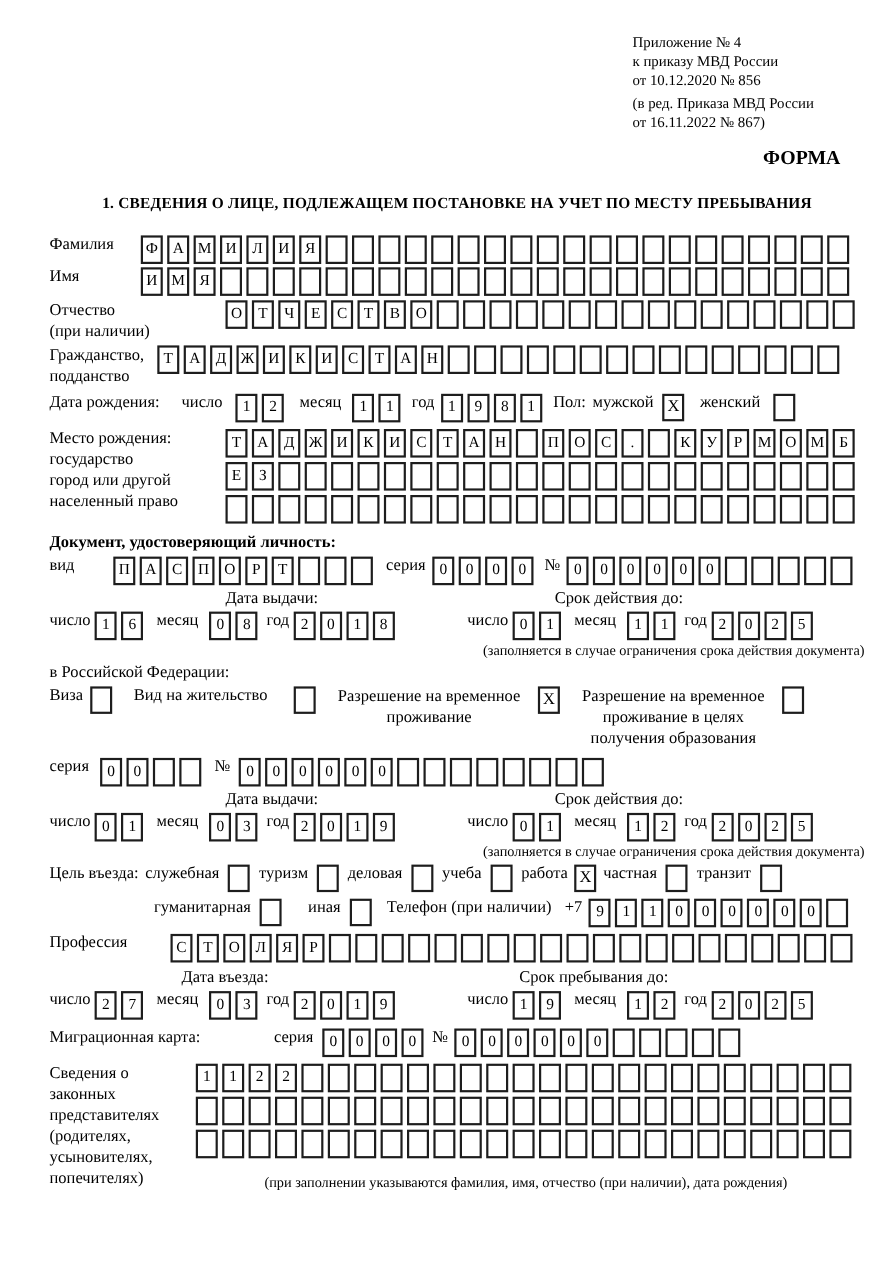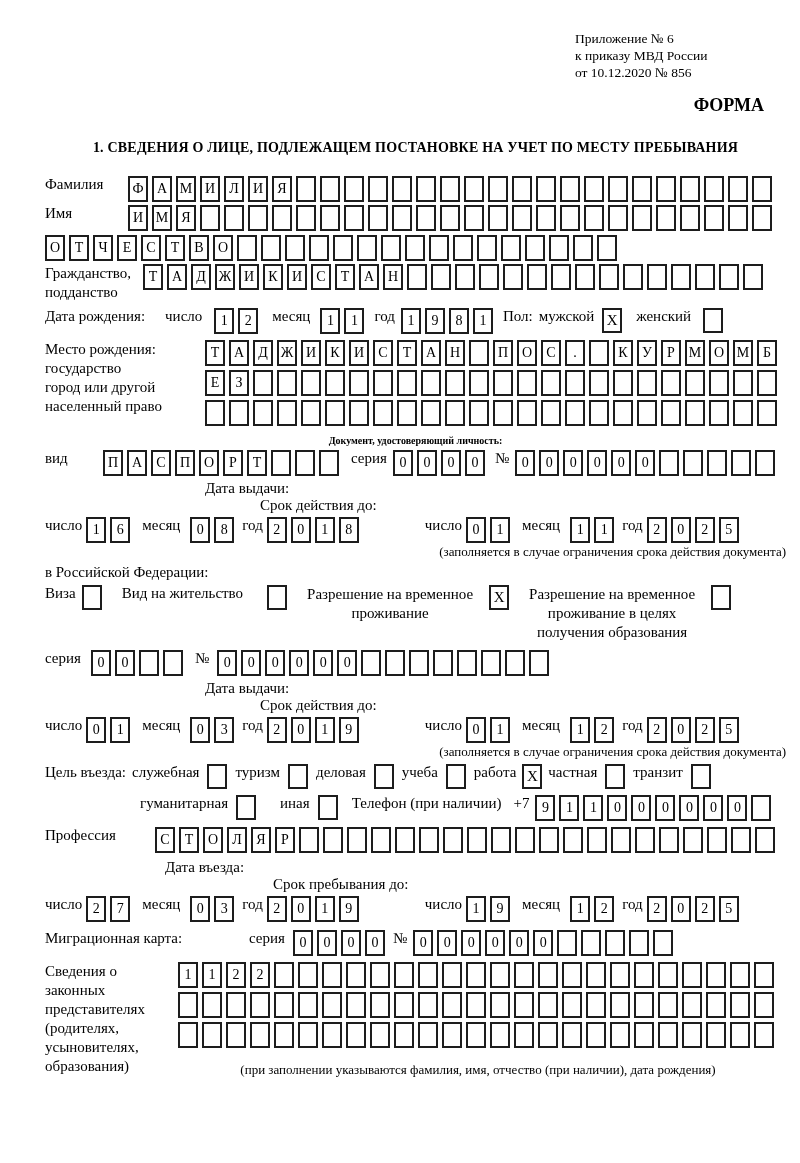--- a/index.html
+++ b/index.html
@@ -16,38 +16,42 @@
   .row.top{align-items:flex-start;}
   .lbl{font-size:15px;flex:none;}
   .small{font-size:13px;}
   .boxes{display:flex;flex:none;}
   .cell{box-sizing:border-box;flex:none;width:20px;height:26px;border:2px solid #1d1d1d;margin-right:4px;
         display:flex;align-items:center;justify-content:center;font-size:14px;background:#fff;}
   .cb{box-sizing:border-box;flex:none;width:20px;height:25px;border:2px solid #1d1d1d;
       display:inline-flex;align-items:center;justify-content:center;font-size:15px;background:#fff;}
   .labelcol{flex:none;font-size:15px;line-height:19px;}
   .center-lab{text-align:center;font-size:15px;line-height:19px;}
-  .doc-heading{margin-top:5px;text-align:center;font-weight:bold;font-size:10px;}
-  .date-labels{display:flex;font-size:15px;margin-top:4px;flex-direction:column;}
+  .doc-heading{margin-top:5px;font-weight:bold;font-size:15px;}
+  .date-labels{display:flex;font-size:15px;margin-top:4px;}
   .note{font-size:13px;text-align:right;margin-top:1px;}
   .ml4{margin-left:4px}.ml6{margin-left:6px}.ml8{margin-left:8px}.ml10{margin-left:10px}
   .ml12{margin-left:12px}.ml14{margin-left:14px}.ml16{margin-left:16px}.ml20{margin-left:20px}
   .ml24{margin-left:24px}
   .mt3{margin-top:3px}.mt4{margin-top:4px}.mt6{margin-top:6px}.mt8{margin-top:8px}
   .colgap > .boxes{margin-bottom:4px}
 </style>
 </head>
 <body>
 
 <div class="page">
 
   <div class="appendix">
-    <div>Приложение № 6</div>
+    <div>Приложение № 4</div>
     <div>к приказу МВД России</div>
     <div>от 10.12.2020 № 856</div>
+    <div class="amend">
+      <div>(в ред. Приказа МВД России</div>
+      <div>от 16.11.2022 № 867)</div>
+    </div>
   </div>
 
   <div class="forma">ФОРМА</div>
 
 
   <div class="sec-heading">1. СВЕДЕНИЯ О ЛИЦЕ, ПОДЛЕЖАЩЕМ ПОСТАНОВКЕ НА УЧЕТ ПО МЕСТУ ПРЕБЫВАНИЯ</div>
 
   <div class="row" style="margin-top:20px">
     <span class="lbl" style="width:83px">Фамилия</span>
     <span class="boxes">
@@ -108,20 +112,24 @@
         <span class="cell"></span>
         <span class="cell"></span>
         <span class="cell"></span>
         <span class="cell"></span>
         <span class="cell"></span>
         <span class="cell"></span>
       </span>
   </div>
 
   <div class="row top mt4">
+    <span class="labelcol" style="width:160px">
+      <div>Отчество</div>
+      <div>(при наличии)</div>
+    </span>
     <span class="boxes">
         <span class="cell">О</span>
         <span class="cell">Т</span>
         <span class="cell">Ч</span>
         <span class="cell">Е</span>
         <span class="cell">С</span>
         <span class="cell">Т</span>
         <span class="cell">В</span>
         <span class="cell">О</span>
         <span class="cell"></span>
@@ -607,21 +615,21 @@
       </span>
   </div>
 
   <div class="row top mt6">
     <span class="labelcol" style="width:133px">
       <div>Сведения о</div>
       <div>законных</div>
       <div>представителях</div>
       <div>(родителях,</div>
       <div>усыновителях,</div>
-      <div>образования)</div>
+      <div>попечителях)</div>
     </span>
     <span class="colgap">
       <span class="boxes">
           <span class="cell">1</span>
           <span class="cell">1</span>
           <span class="cell">2</span>
           <span class="cell">2</span>
           <span class="cell"></span>
           <span class="cell"></span>
           <span class="cell"></span>

